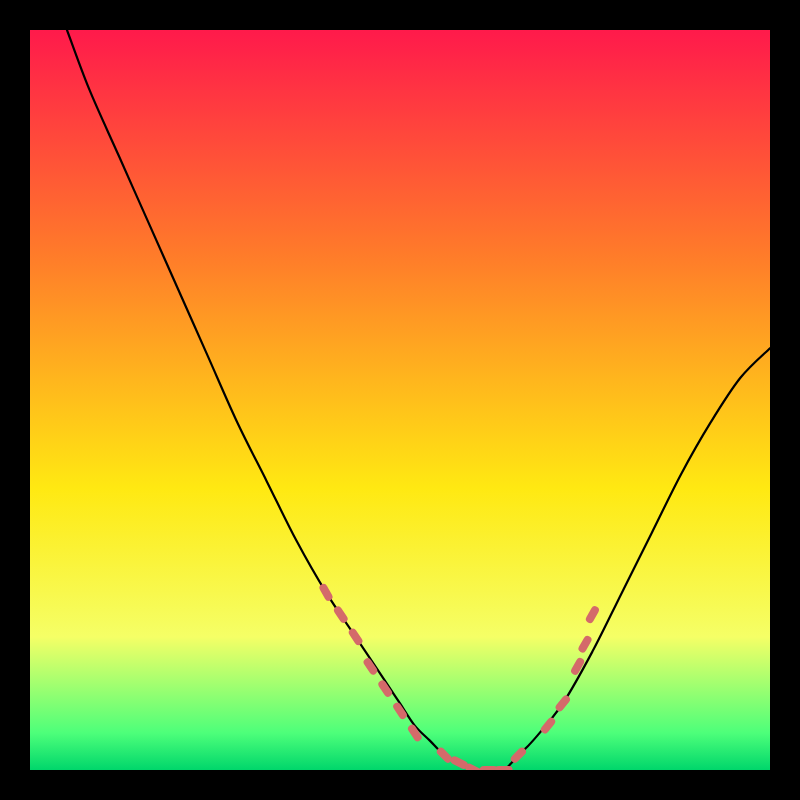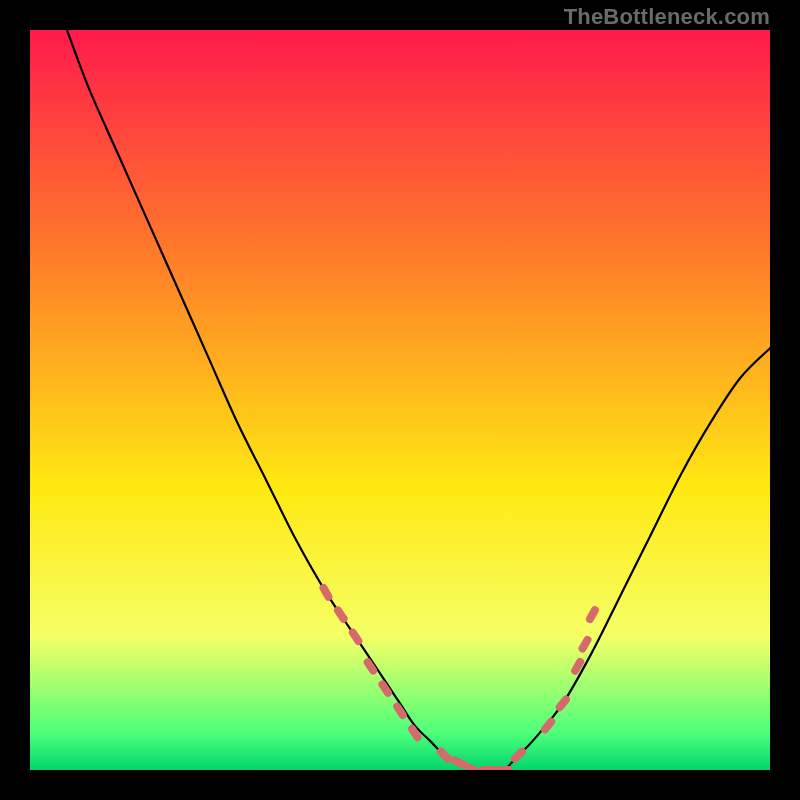--- a/index.html
+++ b/index.html
@@ -43,21 +43,20 @@
   svg.curve {
     position: absolute;
     inset: 0;
   }
 </style>
 </head>
 <body>
 
 <div class="frame">
 
-  <div class="watermark">TheBottleneck.com</div>
 
   <div class="plot-area">
 
     <svg class="plot-bg" viewBox="0 0 740 740" preserveAspectRatio="none">
       <defs>
         <linearGradient id="bg-grad" x1="0" y1="0" x2="0" y2="1">
           <stop offset="0.00" stop-color="#ff1a4b"></stop>
           <stop offset="0.30" stop-color="#ff7a2a"></stop>
           <stop offset="0.62" stop-color="#ffe912"></stop>
           <stop offset="0.82" stop-color="#f5ff66"></stop>

